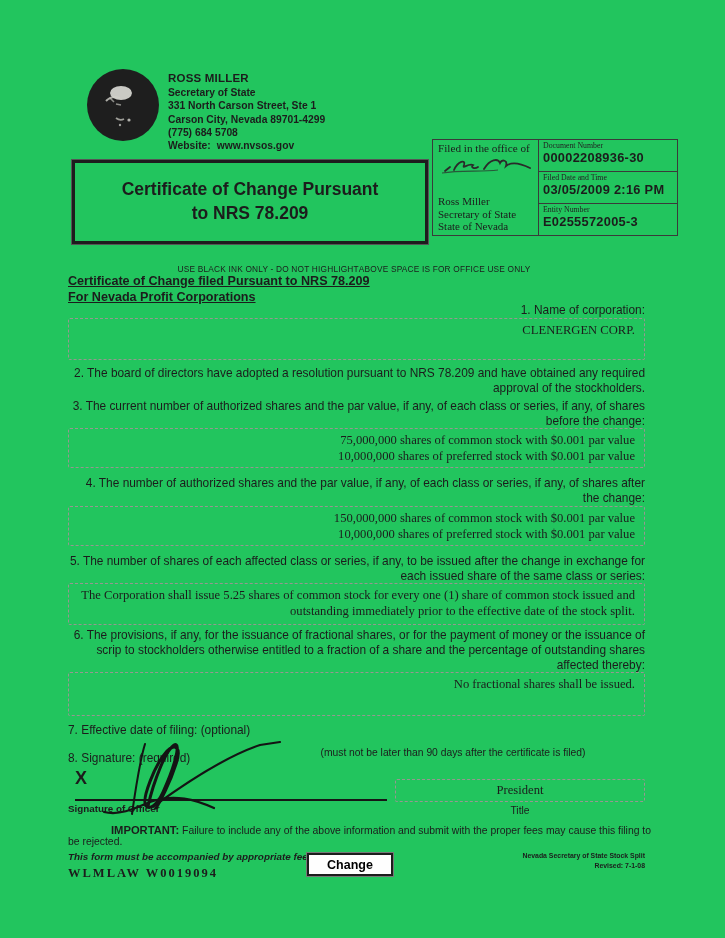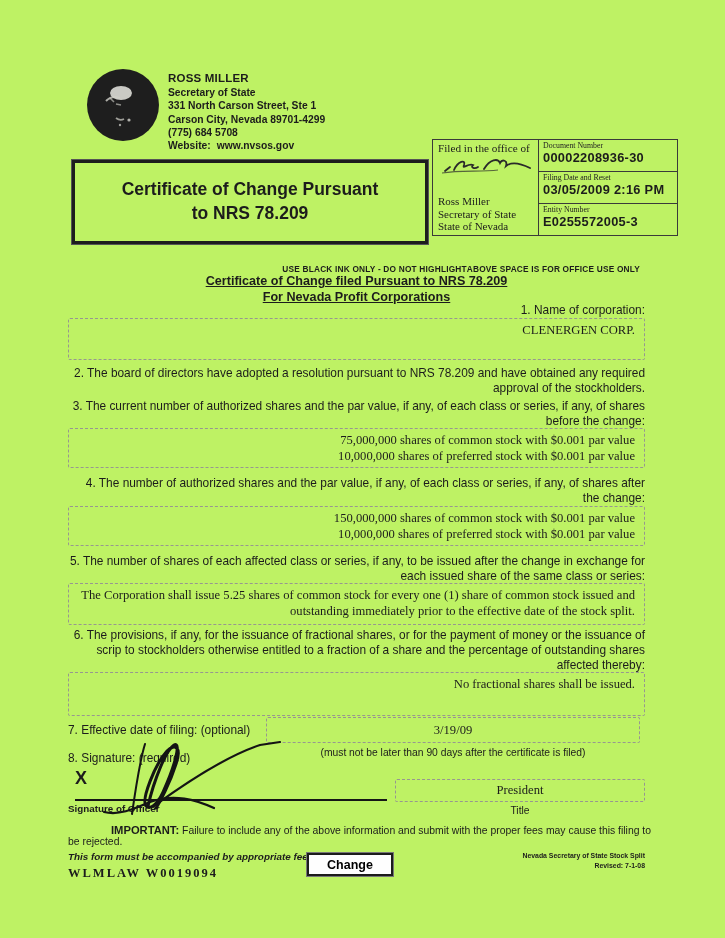--- a/index.html
+++ b/index.html
@@ -1,20 +1,20 @@
 <!DOCTYPE html>
 <html><head>
 <meta charset="utf-8">
 <style>
   * { box-sizing: border-box; margin: 0; padding: 0; }
   html,body { background:#ffffff; }
   .page {
     position: relative;
     width: 725px; height: 938px;
-    background: #bef264;
+    background: #22c55e;
     font-family: "Liberation Sans", sans-serif;
     color: #1c1c1c;
     overflow: hidden;
   }
   
   .seal { position:absolute; left:86px; top:68px; width:74px; height:74px; }
   .agency { position:absolute; left:168px; top:71px; font-weight:bold; font-size:10.3px; line-height:1.3; }
   .agency .name { font-size:11.5px; letter-spacing:.2px; }
   .agency .site span { margin-right:6px; }
   .title-box {
@@ -30,23 +30,23 @@
     display:flex; flex-direction:column; font-size:11px; line-height:1.15; }
   .stamp-left .filed { font-size:11.2px; }
   .stamp-left .names { margin-top:auto; font-size:11px; }
   .stamp-sig { margin:1px 0 0 2px; }
   .stamp-right { flex:1; display:flex; flex-direction:column; }
   .stamp-cell { flex:1; padding:1px 4px; border-bottom:1.5px solid #3a3a3a; }
   .stamp-cell:last-child { border-bottom:none; }
   .stamp-cell .lbl { font-size:7.8px; color:#222; }
   .stamp-cell .val { font-family:"Liberation Sans",sans-serif; font-weight:bold; font-size:12.8px; letter-spacing:.3px; }
   
-  .ink-strip { position:absolute; left:68px; top:264px; width:572px; display:flex; justify-content:flex-end;
-    font-weight:bold; font-size:8.3px; letter-spacing:.2px; }
-  .form-heading { position:absolute; left:68px; top:274px; width:577px; text-align:center;
+  .ink-strip { position:absolute; left:68px; top:264px; width:572px; display:flex; justify-content:center;
+    font-weight:normal; font-size:8.3px; letter-spacing:.2px; }
+  .form-heading { position:absolute; left:68px; top:274px; width:577px; 
     font-weight:bold; font-size:12.6px; line-height:1.25; }
   .form-heading div { text-decoration:underline; }
   
   .sec { position:absolute; left:68px; width:577px; font-size:11.9px; line-height:1.26;text-align:right; }
   .fill-box {
     border:1.4px dashed #979790; border-radius:2px;
     padding:3px 9px; font-family:"Liberation Serif", serif; font-size:12.6px; line-height:1.3;
     background:transparent;
   }
   .s7-label { position:absolute; left:68px; top:723px; font-size:11.9px; }
@@ -118,21 +118,21 @@
         <div>Secretary of State</div>
         <div>State of Nevada</div>
       </div>
     </div>
     <div class="stamp-right">
       <div class="stamp-cell">
         <div class="lbl">Document Number</div>
         <div class="val">00002208936-30</div>
       </div>
       <div class="stamp-cell">
-        <div class="lbl">Filing Date and Reset</div>
+        <div class="lbl">Filed Date and Time</div>
         <div class="val">03/05/2009 2:16 PM</div>
       </div>
       <div class="stamp-cell">
         <div class="lbl">Entity Number</div>
         <div class="val">E0255572005-3</div>
       </div>
     </div>
   </div>
 
   <div class="ink-strip">
@@ -168,23 +168,20 @@
   <div class="sec fill-box" style="top:583px; height:42px;">
     <span>The Corporation shall issue 5.25 shares of common stock for every one (1) share of common stock issued and outstanding immediately prior to the effective date of the stock split.</span>
   </div>
 
   <div class="sec" style="top:628px">6. The provisions, if any, for the issuance of fractional shares, or for the payment of money or the issuance of scrip to stockholders otherwise entitled to a fraction of a share and the percentage of outstanding shares affected thereby:</div>
   <div class="sec fill-box" style="top:672px; height:44px;">
     <span>No fractional shares shall be issued.</span>
   </div>
 
   <div class="s7-label">7. Effective date of filing: (optional)</div>
-  <div class="s7-box fill-box">
-    <span>3/19/09</span>
-  </div>
   <div class="s7-note">(must not be later than 90 days after the certificate is filed)</div>
 
   <div class="s8-label">8. Signature: (required)</div>
   <svg class="officer-sig" width="215" height="78" viewBox="0 0 215 78">
     <path d="M56,66 C62,40 74,10 82,5 C90,1 82,28 71,52 C65,65 58,70 54,66 C49,60 63,24 75,11 C83,3 90,7 84,24 C78,43 68,62 64,68" stroke="#141414" stroke-width="3" fill="none" stroke-linecap="round"></path>
     <path d="M40,74 C44,46 48,20 53,4" stroke="#141414" stroke-width="2" fill="none" stroke-linecap="round"></path>
     <path d="M62,66 C95,42 135,16 168,5 L188,2" stroke="#141414" stroke-width="2.2" fill="none" stroke-linecap="round"></path>
     <path d="M12,72 C28,76 44,68 58,62 C82,53 104,60 122,68" stroke="#141414" stroke-width="2.2" fill="none" stroke-linecap="round"></path>
   </svg>
   <div class="x-mark">X</div>

